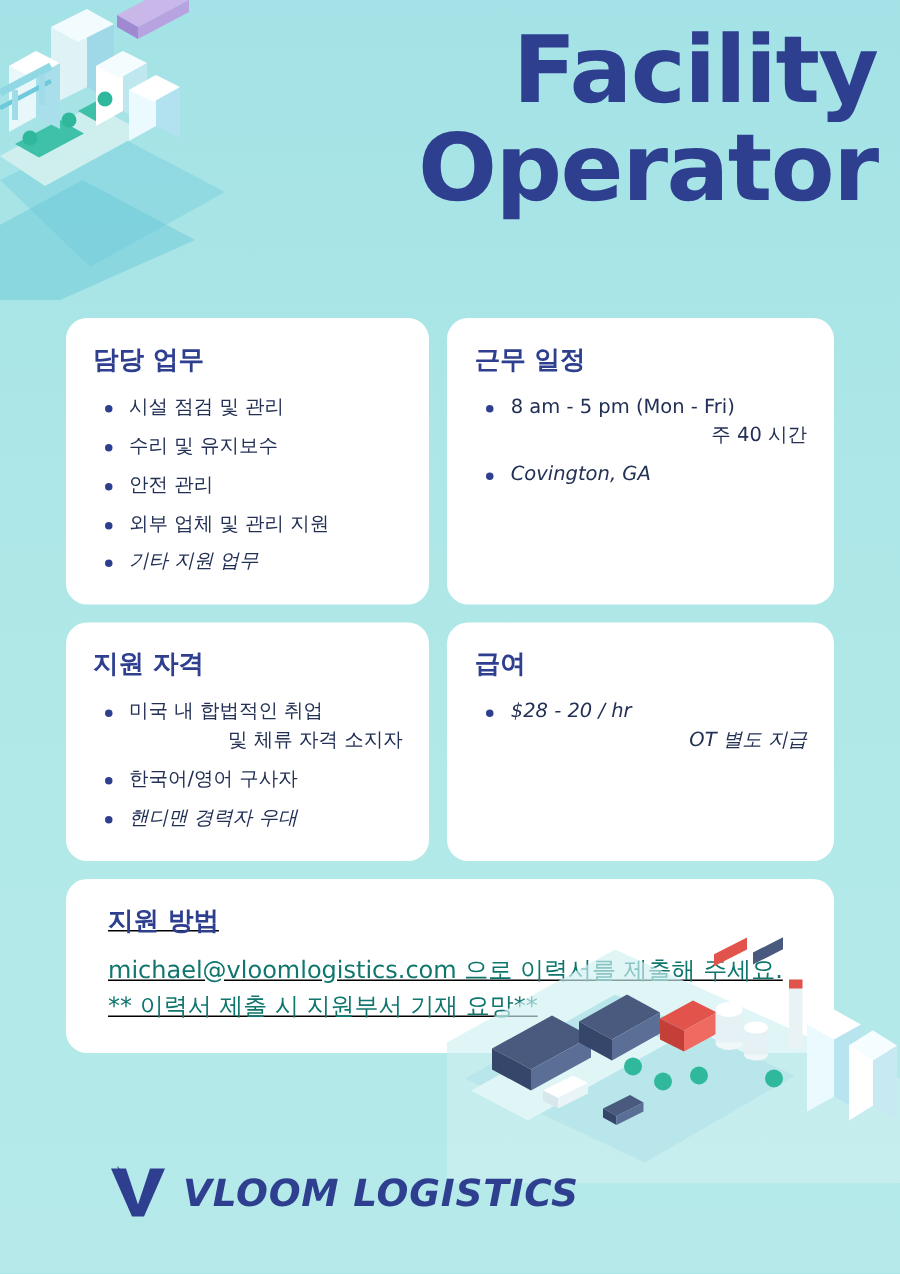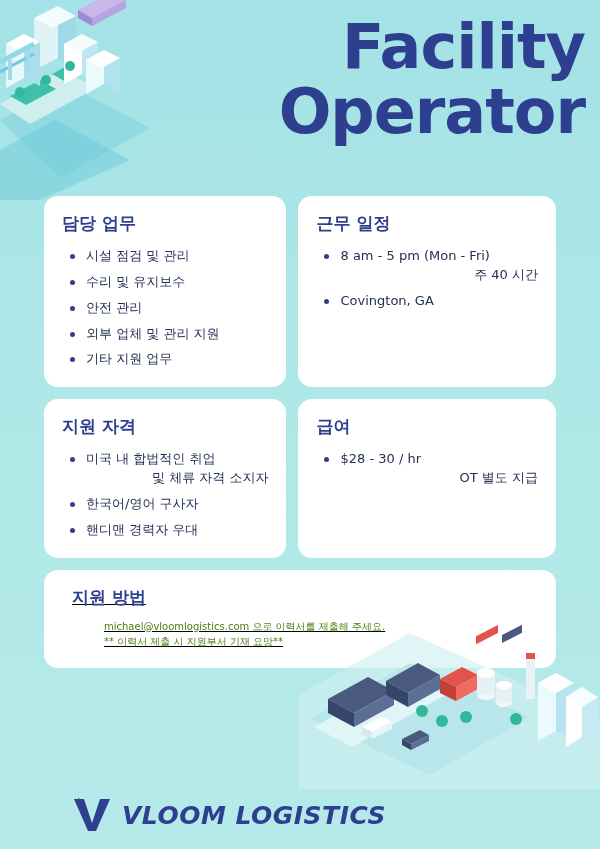--- a/index.html
+++ b/index.html
@@ -60,21 +60,21 @@
   }
   .title-line.second {
     margin-top: 6px;
     margin-left: 4px;
   }
 
   
   .cards {
     position: absolute;
     left: 44px;
-    top: 196px;
+    top: 212px;
     width: 512px;
   }
   .row {
     display: flex;
     gap: 12px;
     margin-bottom: 12px;
   }
   .card {
     background: #ffffff;
     border-radius: 14px;
@@ -105,53 +105,52 @@
   }
   ul.items li {
     position: relative;
     padding-left: 18px;
     color: #233055;
     font-size: 13px;
     line-height: 1.45;
     margin-bottom: 7px;
     font-family: "DejaVu Sans", sans-serif;
   }
-  ul.items li:last-child { margin-bottom: 0; }
+  ul.items li:last-child { margin-bottom: 0; font-style: italic; }
   ul.items li::before {
     content: "";
     position: absolute;
     left: 2px;
     top: 7px;
     width: 5px;
     height: 5px;
     border-radius: 50%;
     background: #2f3f8f;
   }
   .sub {
     display: block;
     color: #233055;
     text-align: right;
   }
 
   .apply-text {
     padding-left: 10px;
   }
   .apply-line {
-    color: #4d7c0f;
-    font-size: 10px;
+    color: #0f766e;
+    font-size: 16px;
     line-height: 1.55;
     font-family: "DejaVu Sans", sans-serif;
-    margin-left: 32px;
   }
 
   
   .logo {
     position: absolute;
     left: 72px;
-    bottom: 16px;
+    bottom: 36px;
     display: flex;
     align-items: center;
     gap: 10px;
   }
   .logo-mark {
     width: 40px;
     height: 36px;
   }
   .logo-text {
     font-family: "DejaVu Sans", sans-serif;
@@ -261,21 +260,21 @@
           <li>
             <span>핸디맨 경력자 우대</span>
           </li>
         </ul>
       </div>
 
       <div class="card right">
         <div class="card-title">급여</div>
         <ul class="items">
           <li>
-            <span>$28 - 30 / hr</span>
+            <span>$28 - 20 / hr</span>
             <span class="sub">OT 별도 지급</span>
           </li>
         </ul>
       </div>
     </div>
 
     <div class="row">
       <div class="card full">
         <div class="card-title">지원 방법</div>
         <div class="apply-text">

